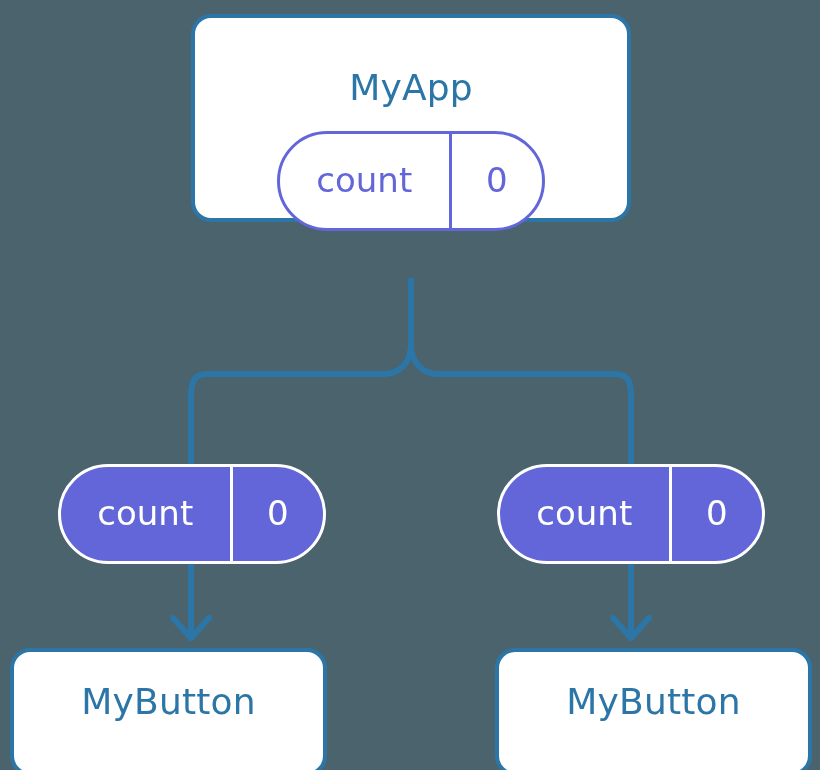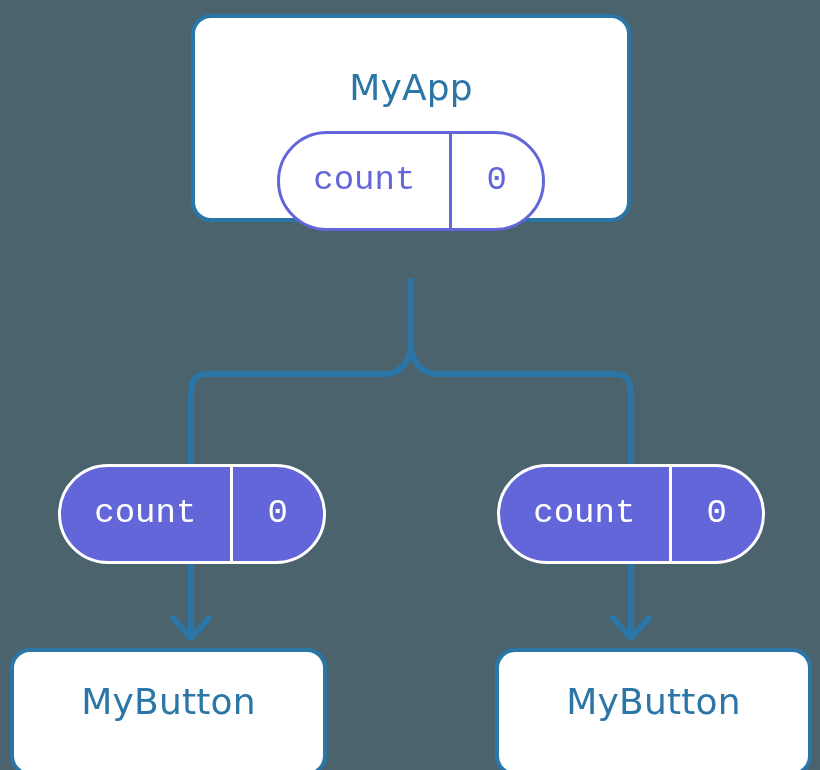--- a/index.html
+++ b/index.html
@@ -80,21 +80,20 @@
 
   
   .state-pill {
     position: absolute;
     display: flex;
     align-items: stretch;
     box-sizing: border-box;
     border-radius: 999px;
     overflow: hidden;
     z-index: 3;
-    font-family: Liberation Mono, monospace;
   }
   .pill-key, .pill-value {
     display: flex;
     align-items: center;
     justify-content: center;
     font-size: 34px;
     font-weight: 400;
     line-height: 1;
     box-sizing: border-box;
     white-space: nowrap;

